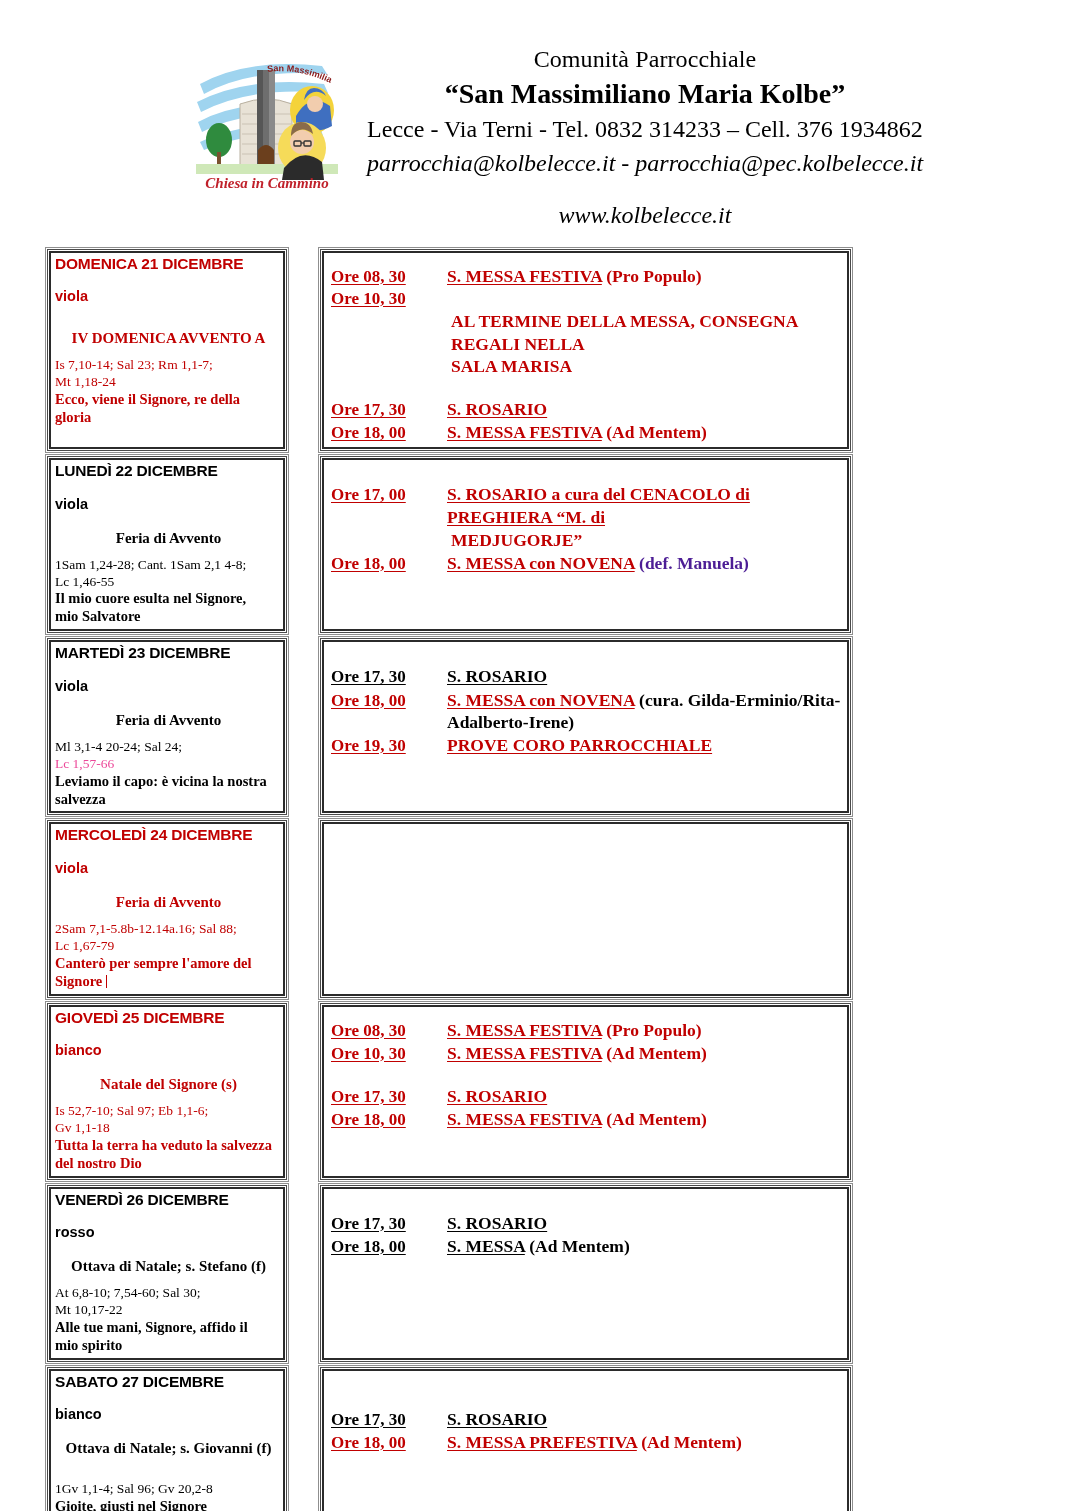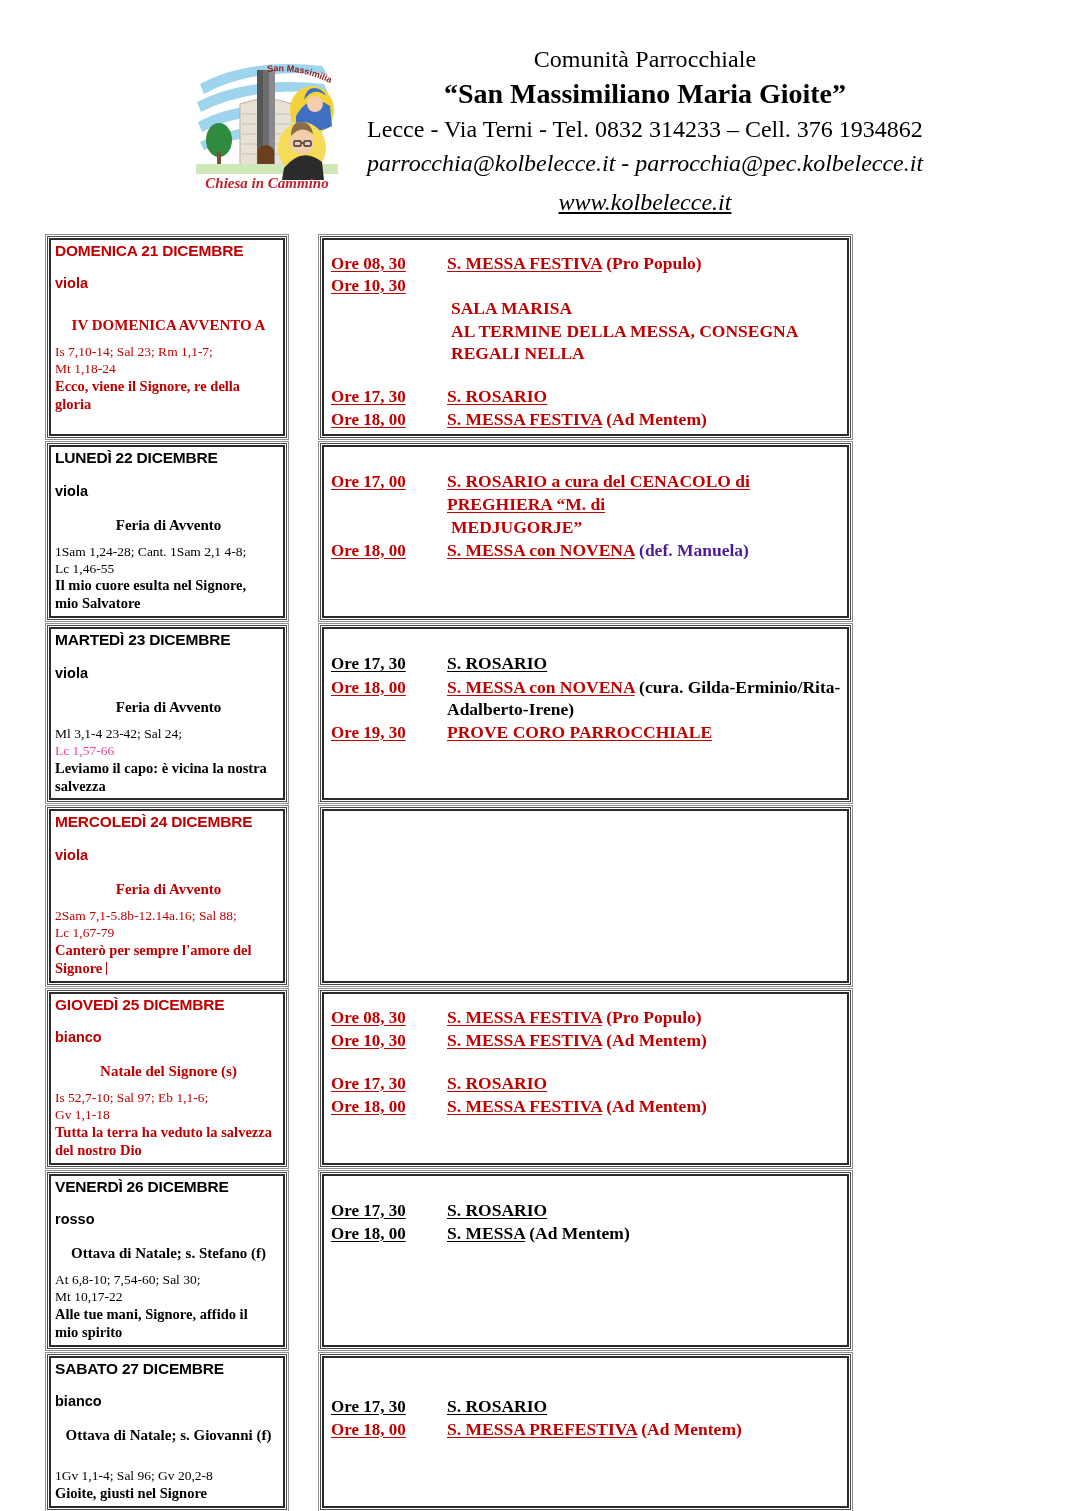--- a/index.html
+++ b/index.html
@@ -58,22 +58,21 @@
     margin-top: 2px;
   }
   .hdr-line4 {
     font-size: 24px;
     font-style: italic;
     margin-top: 4px;
   }
   .hdr-line5 {
     font-size: 24px;
     font-style: italic;
-    margin-top: 8px;
-    text-decoration: underline;
+    margin-top: 21px;
   }
 
   
   .schedule {
     margin: 18px 47px 0 47px;
     width: 804px;
   }
   .row {
     display: flex;
     align-items: stretch;
@@ -226,21 +225,21 @@
           <text x="75" y="75" font-family="'Liberation Sans', sans-serif" font-size="9" font-weight="bold" fill="#8b1a1a">
             <textPath href="#arcpath">San Massimiliano Maria Kolbe</textPath>
           </text>
           <path id="arcpath" d="M10 62 Q70 6 140 40" fill="none"></path>
           <text x="75" y="144" text-anchor="middle" font-family="'Liberation Serif', serif" font-style="italic" font-size="15" font-weight="bold" fill="#c0202a">Chiesa in Cammino</text>
         </g>
       </svg>
     </div>
     <div class="header-text">
       <div class="hdr-line1">Comunità Parrocchiale</div>
-      <div class="hdr-line2">“San Massimiliano Maria Gioite”</div>
+      <div class="hdr-line2">“San Massimiliano Maria Kolbe”</div>
       <div class="hdr-line3">Lecce - Via Terni - Tel. 0832 314233 – Cell. 376 1934862</div>
       <div class="hdr-line4">parrocchia@kolbelecce.it - parrocchia@pec.kolbelecce.it</div>
       <div class="hdr-line5">www.kolbelecce.it</div>
     </div>
   </div>
 
   <div class="schedule" id="schedule">
       <div class="row">
         <div class="cell cell-left">
     <div class="day-title" style="color:#c00000">DOMENICA 21 DICEMBRE</div>
@@ -255,22 +254,22 @@
   </div>
         <div class="cell cell-right">
           <div class="gap-s"></div>
   <div class="evt">
     <span class="evt-time" style="color:#c00000">Ore 08, 30</span>
     <span class="evt-desc"><span class="u" style="color:#c00000">S. MESSA FESTIVA</span><span style="color:#c00000"> (Pro Populo)</span></span>
   </div>
   <div class="evt">
     <span class="evt-time" style="color:#c00000">Ore 10, 30</span>
   </div>
+          <div class="evt-cont"><span class="u" style="color:#c00000"> AL TERMINE DELLA MESSA, CONSEGNA REGALI NELLA</span></div>
           <div class="evt-cont"><span class="u" style="color:#c00000">SALA MARISA</span></div>
-          <div class="evt-cont"><span class="u" style="color:#c00000"> AL TERMINE DELLA MESSA, CONSEGNA REGALI NELLA</span></div>
           <div class="gap"></div>
   <div class="evt">
     <span class="evt-time" style="color:#c00000">Ore 17, 30</span>
     <span class="evt-desc"><span class="u" style="color:#c00000">S. ROSARIO</span><span style="color:#c00000"></span></span>
   </div>
   <div class="evt">
     <span class="evt-time" style="color:#c00000">Ore 18, 00</span>
     <span class="evt-desc"><span class="u" style="color:#c00000">S. MESSA FESTIVA</span><span style="color:#c00000"> (Ad Mentem)</span></span>
   </div>
         </div>
@@ -300,21 +299,21 @@
   </div>
         </div>
       </div>
       <div class="row">
         <div class="cell cell-left">
     <div class="day-title" style="color:#000000">MARTEDÌ 23 DICEMBRE</div>
     <div class="day-color" style="color:#000000">viola</div>
     <div class="spacer-md"></div>
     <div class="liturgy" style="color:#000000">Feria di Avvento</div>
     <div class="spacer-sm"></div>
-    <div class="readings" style="color:#000000">Ml 3,1-4 23-42; Sal 24;</div>
+    <div class="readings" style="color:#000000">Ml 3,1-4 20-24; Sal 24;</div>
     <div class="readings" style="color:#ec4899">Lc 1,57-66</div>
     <div class="antiphon" style="color:#000000"><span>Leviamo il capo: è vicina la nostra</span></div>
     <div class="antiphon" style="color:#000000"><span>salvezza</span></div>
   </div>
         <div class="cell cell-right">
           <div class="gap"></div>
   <div class="evt">
     <span class="evt-time" style="color:#000000">Ore 17, 30</span>
     <span class="evt-desc"><span class="u" style="color:#000000">S. ROSARIO</span><span style="color:#000000"></span></span>
   </div>

